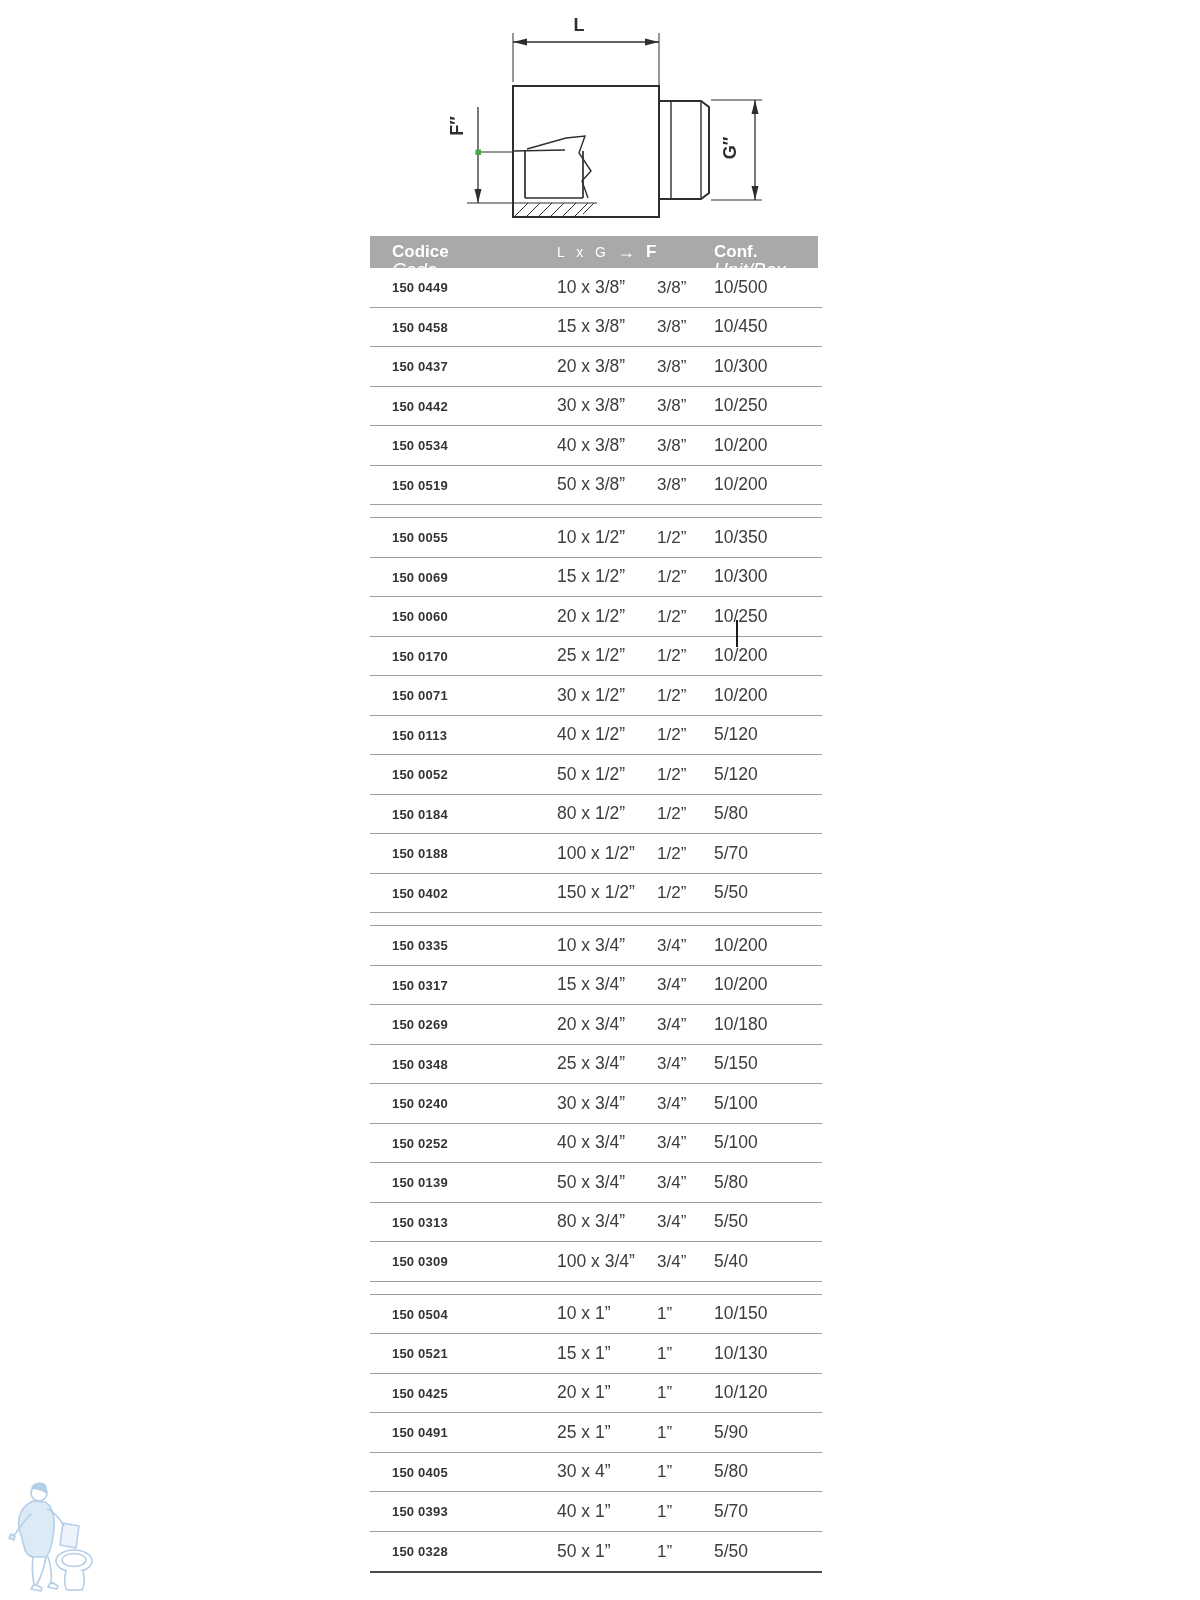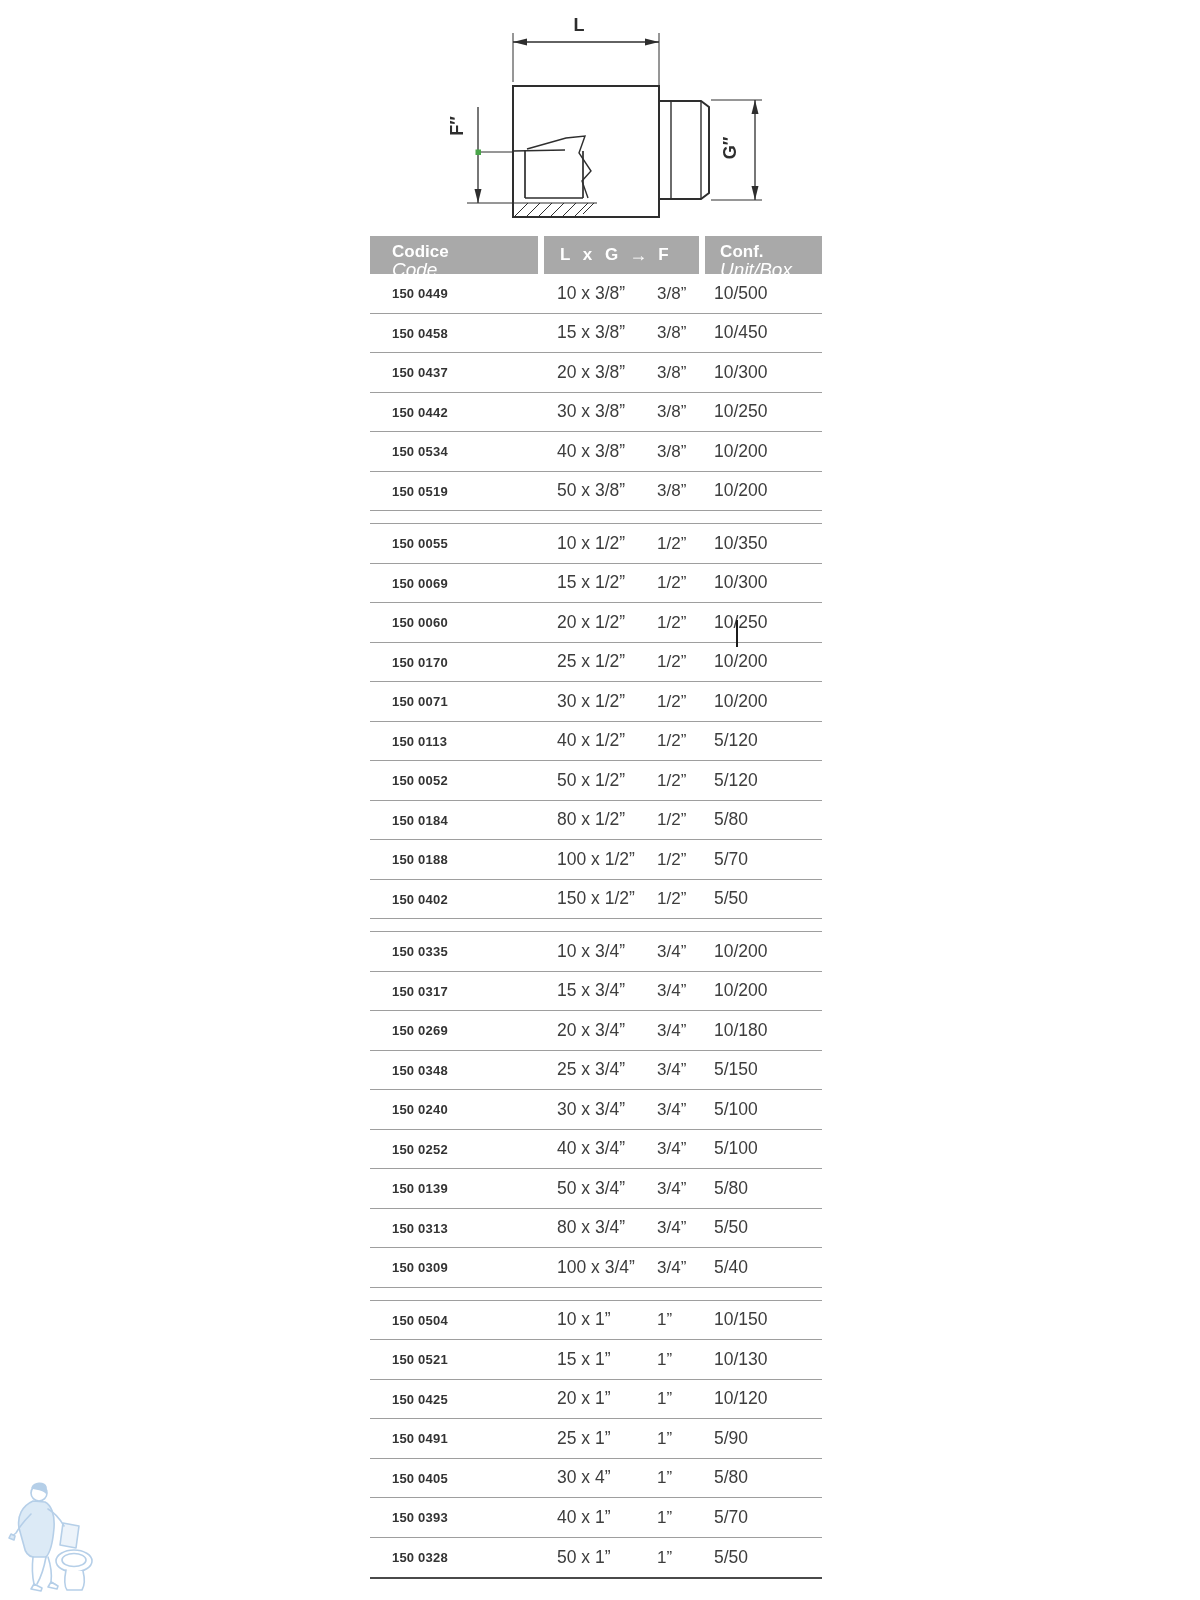--- a/index.html
+++ b/index.html
@@ -4,28 +4,28 @@
 <style>
   html,body{margin:0;padding:0;background:#fff;}
   .page{position:relative;width:1200px;height:1600px;background:#ffffff;overflow:hidden;
         font-family:"Liberation Sans",sans-serif;color:#3d3d3d;margin:0 auto;}
 
   
   .diagram{position:absolute;left:370px;top:0;width:460px;height:235px;}
 
   
   .spec-table{position:absolute;left:370px;top:236px;width:452px;border-bottom:2px solid #4a4a4a;}
-  .thead{display:flex;column-gap:6px;height:38px;}
+  .thead{display:flex;column-gap:0;height:32px;}
   .th{background:#a9a9a9;color:#ffffff;box-sizing:border-box;}
   .th-1{width:171px;padding:5px 0 0 22px;}
   .th-2{width:158px;display:flex;align-items:center;padding-left:16px;}
   .th-3{width:119px;padding:5px 0 0 15px;}
   .h-title{display:block;font-size:17px;font-weight:bold;line-height:21px;}
   .h-sub{display:block;font-size:19px;font-style:italic;line-height:15px;}
-  .h-dim{font-size:17px;font-weight:bold;word-spacing:8px;}
+  .h-dim{font-size:14px;font-weight:normal;word-spacing:8px;}
   .h-arrow{font-size:18px;font-weight:bold;margin:0 11px;}
   .h-f{font-size:17px;font-weight:bold;}
 
   .row{display:flex;height:39.5px;box-sizing:border-box;border-bottom:1px solid #9e9e9e;align-items:center;}
   .row.last{border-bottom:none;}
   .group-gap{height:13px;box-sizing:border-box;border-bottom:1px solid #9e9e9e;}
   .cell{box-sizing:border-box;}
   .c-code{width:171px;padding-left:22px;}
   .c-dim{width:158px;padding-left:16px;display:flex;align-items:baseline;}
   .c-conf{width:119px;padding-left:15px;}

